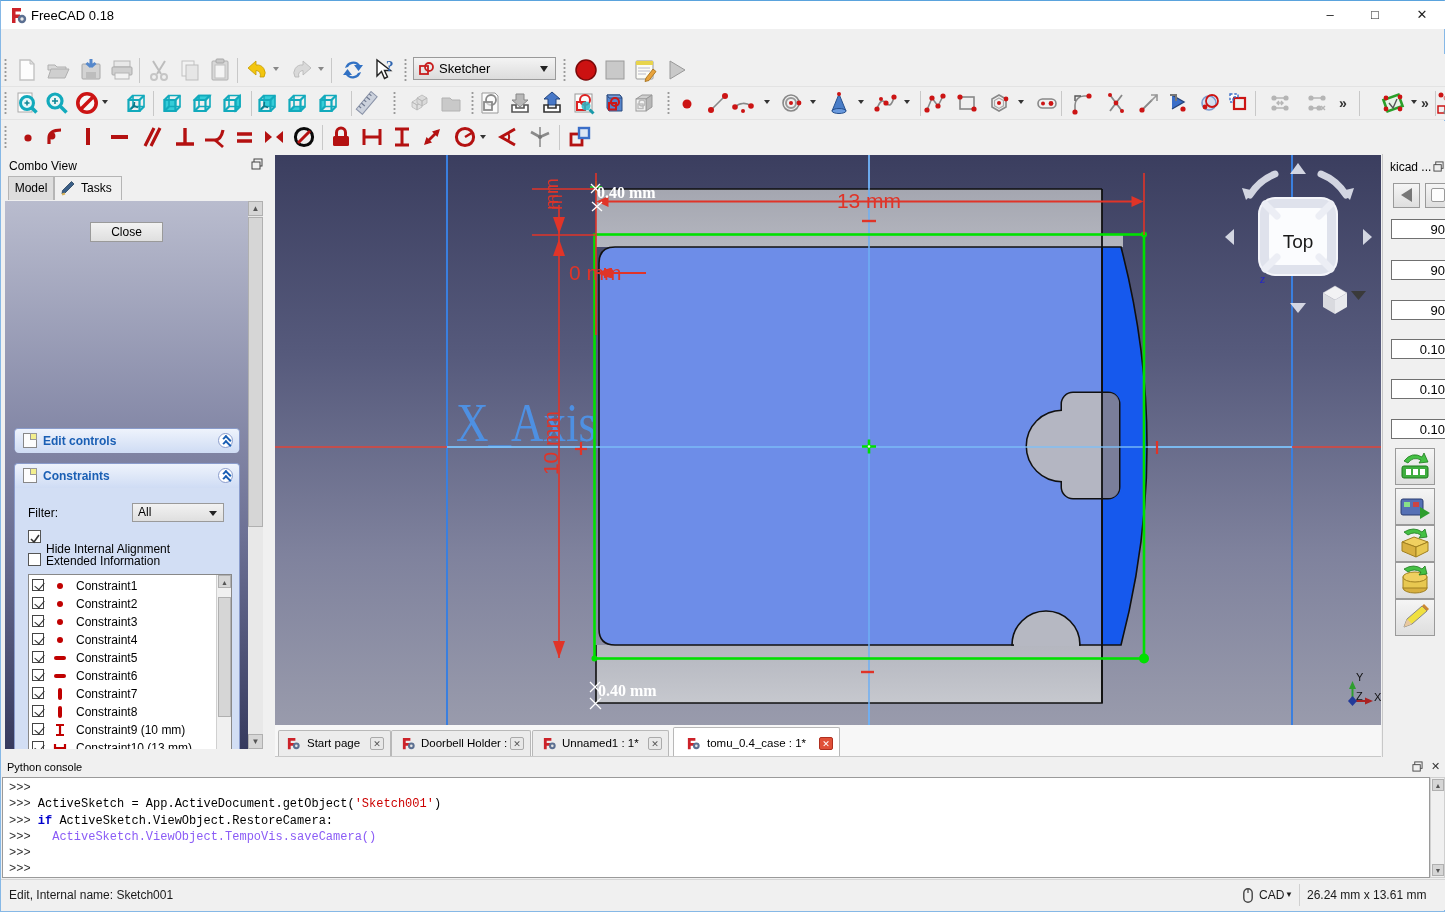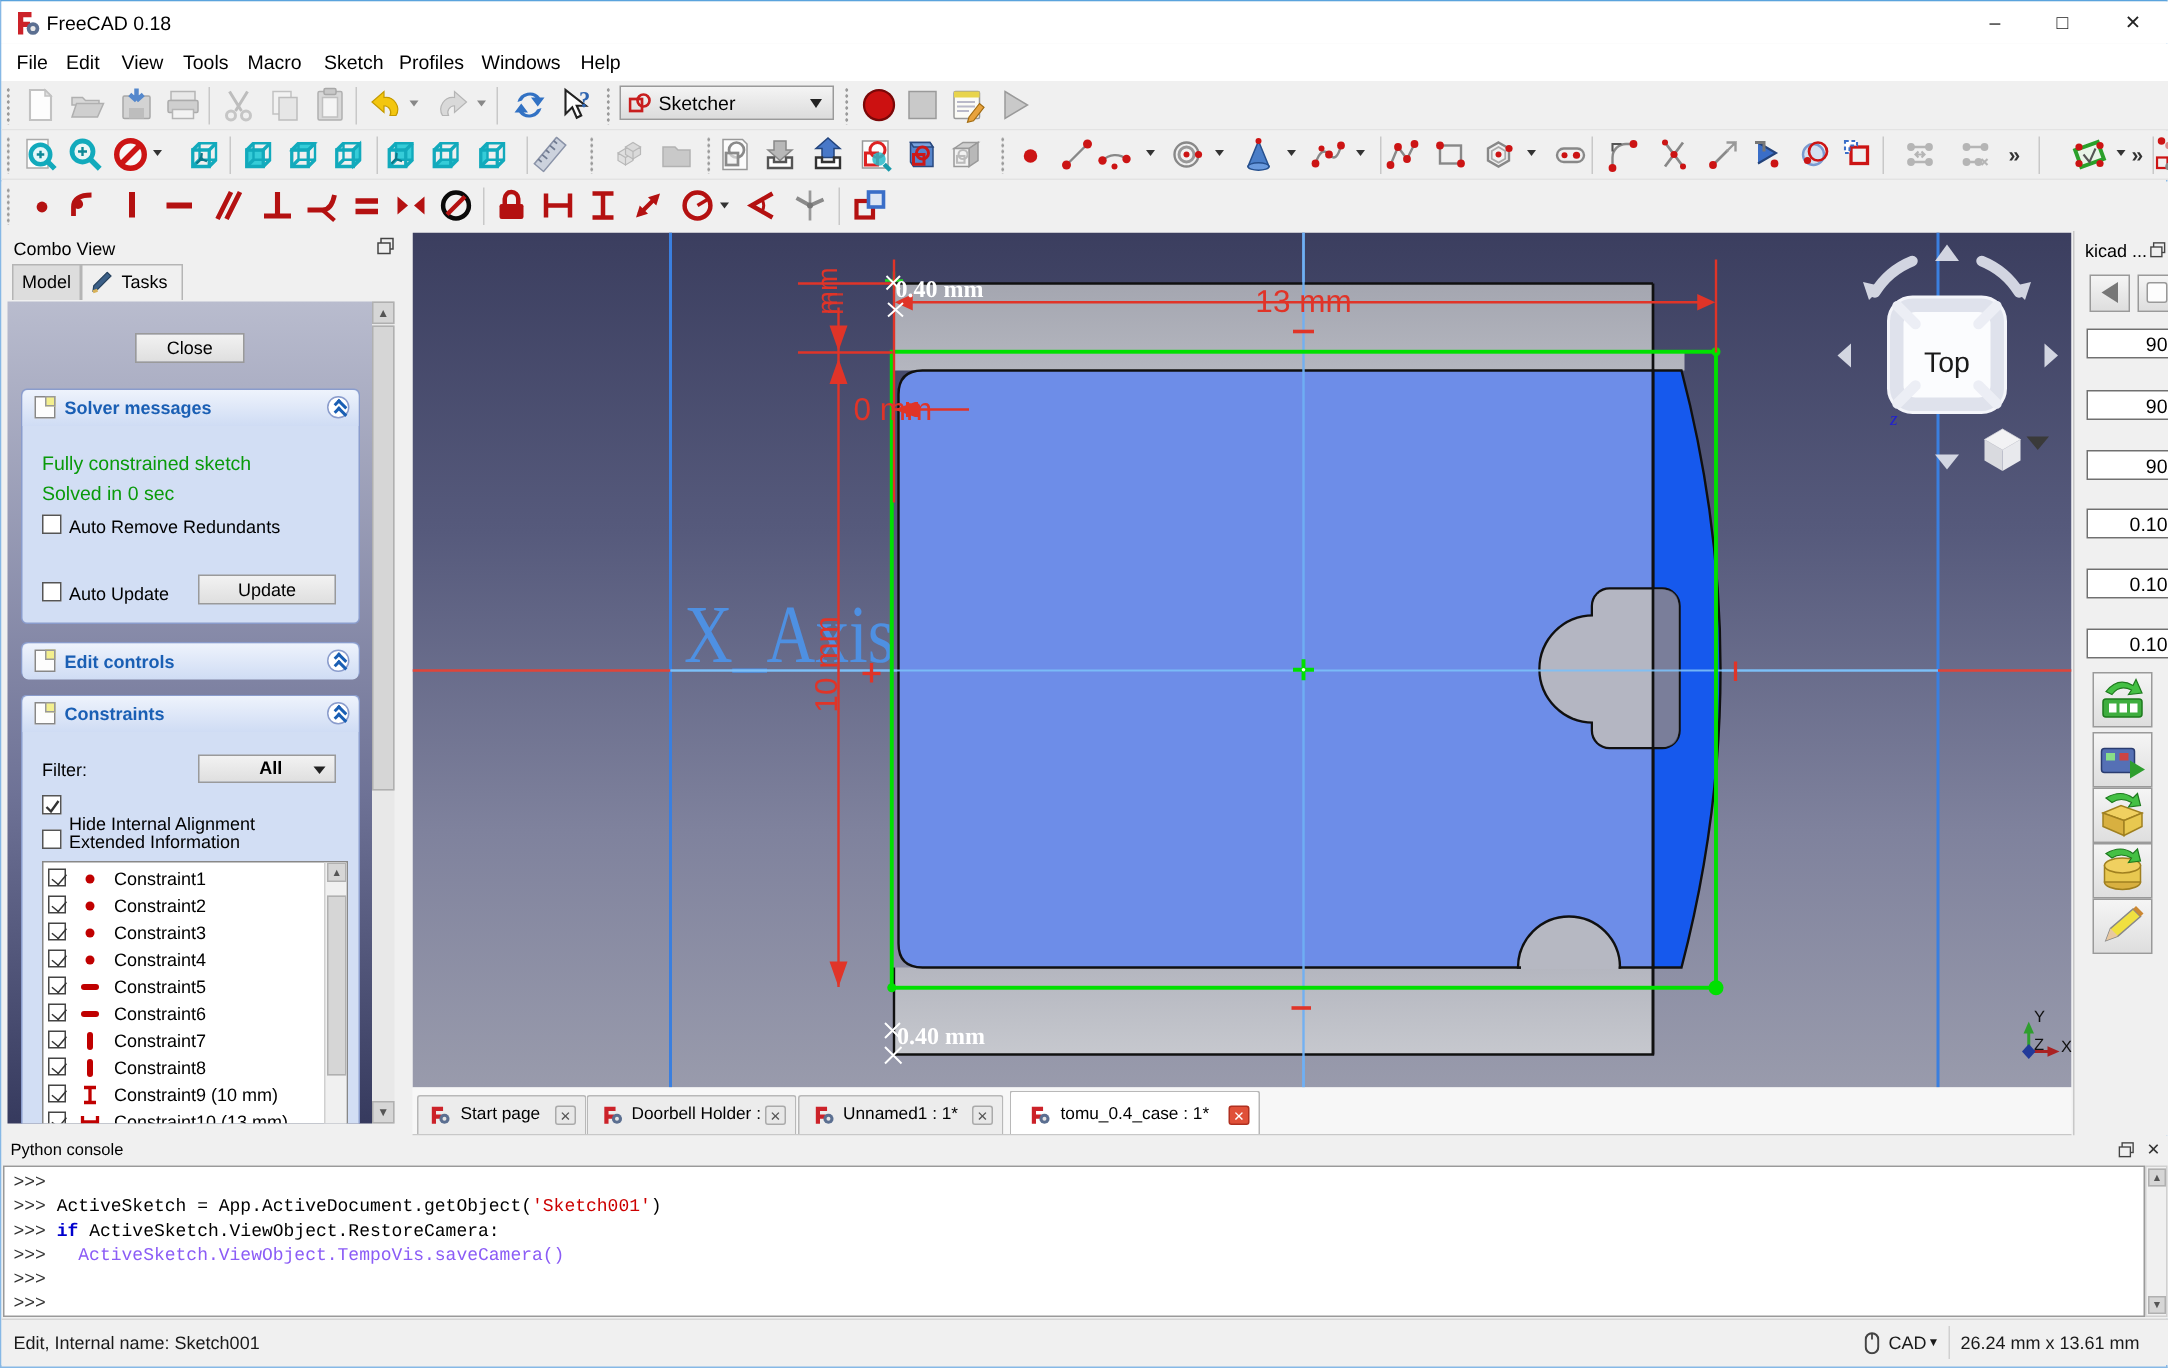--- a/index.html
+++ b/index.html
@@ -82,31 +82,20 @@
     <svg class="abs" style="left:9px;top:6px" width="17" height="17" viewBox="0 0 17 17">
       <path d="M2 1 h9 v3.5 h-5.5 v3 h4.5 v3.5 h-4.5 v5 h-3.5 z" fill="#cc2229"></path>
       <circle cx="12" cy="12" r="4.2" fill="#5b6f91"></circle>
         <circle cx="12" cy="12" r="1.7" fill="#e8e8e8"></circle>
     </svg>
     <div id="title-text" class="abs">FreeCAD 0.18</div>
     <div class="wbtn abs" style="left:1320px">–</div>
     <div class="wbtn abs" style="left:1365px">□</div>
     <div class="wbtn abs" style="left:1412px">✕</div>
   </div>
-  <div id="menubar" class="abs">
-    <span class="mi" style="left:10px">File</span>
-    <span class="mi" style="left:43px">Edit</span>
-    <span class="mi" style="left:80px">View</span>
-    <span class="mi" style="left:121px">Tools</span>
-    <span class="mi" style="left:164px">Macro</span>
-    <span class="mi" style="left:215px">Sketch</span>
-    <span class="mi" style="left:265px">Profiles</span>
-    <span class="mi" style="left:320px">Windows</span>
-    <span class="mi" style="left:386px">Help</span>
-  </div>
   <div id="tb1" class="tbrow abs">
     <div class="grip" style="left:3px"></div>
     <div class="icon" style="left:14px;top:4px"><svg viewBox="0 0 24 24">
           <path d="M5 2 h10 l4 4 v16 h-14 z" fill="#fdfdfd" stroke="#c2c2c2" stroke-width="1.4"></path>
           <path d="M15 2 l4 4 h-4 z" fill="#e0e0e0" stroke="#c2c2c2"></path>
         </svg></div>
     <div class="icon" style="left:45px;top:4px"><svg viewBox="0 0 24 24">
           <path d="M2 7 h7 l2 2 h9 v3 h-18 z" fill="#d8d8d8" stroke="#b0b0b0"></path>
           <path d="M2 20 l3 -9 h18 l-4 9 z" fill="#cfcfcf" stroke="#b0b0b0"></path>
         </svg></div>
@@ -511,48 +500,35 @@
     <div class="tab active" style="left:53px; width:68px;text-decoration:underline;">
         <svg style="position:absolute;left:6px;top:4px" width="16" height="15" viewBox="0 0 16 15">
           <path d="M1 13 l3-1 9-9 -2.5-2.5 -9 9 z" fill="#3b5f87" stroke="#27425e" stroke-width="0.8"></path>
           <path d="M1 13.5 l3-1" stroke="#d8b25a" stroke-width="2"></path>
         </svg>
         <span style="position:absolute;left:26px;top:4px">Tasks</span>
       </div>
     <div id="taskpanel" class="abs">
       <div class="btn" style="left:85px;top:21px;width:73px;height:20px;line-height:19px;">Close</div>
 
-      <div class="tbox" style="top:58px;height:157px;">
-        <div class="tbox-head"></div>
-        <div class="noteico"></div>
-        <div class="tbox-title">Solver messages</div>
-        <div class="chev"></div>
-        <div style="position:absolute;left:13px;top:41px;font-size:13px;color:#0a9a0a">Fully constrained sketch</div>
-        <div style="position:absolute;left:13px;top:61px;font-size:13px;color:#0a9a0a">Solved in 0 sec</div>
-        <div class="cb" style="left:13px;top:83px"></div>
-        <div class="cbl" style="left:31px;top:84px">Auto Remove Redundants</div>
-        <div class="cb" style="left:13px;top:128px"></div>
-        <div class="cbl" style="left:31px;top:129px">Auto Update</div>
-        <div class="btn" style="left:117px;top:123px;width:92px;height:20px;line-height:19px;">Update</div>
-      </div>
 
       <div class="tbox" style="top:227px;height:24px;">
         <div class="tbox-head" style="border-radius:4px;"></div>
         <div class="noteico"></div>
         <div class="tbox-title">Edit controls</div>
         <div class="chev"></div>
       </div>
 
       <div class="tbox" style="top:262px;height:290px;border-radius:4px 4px 0 0;border-bottom:none;">
         <div class="tbox-head"></div>
         <div class="noteico"></div>
         <div class="tbox-title">Constraints</div>
         <div class="chev"></div>
         <div class="cbl" style="left:13px;top:42px">Filter:</div>
-        <div class="btn" style="left:117px;top:39px;width:92px;height:19px;text-align:center;padding-left:5px;line-height:17px;font-weight:bold;">All<span style="position:absolute;right:6px;top:7px;width:0;height:0;border-left:4px solid transparent;border-right:4px solid transparent;border-top:5px solid #222;"></span></div>
+        <div class="btn" style="left:117px;top:39px;width:92px;height:19px;text-align:left;padding-left:5px;line-height:17px;">All<span style="position:absolute;right:6px;top:7px;width:0;height:0;border-left:4px solid transparent;border-right:4px solid transparent;border-top:5px solid #222;"></span></div>
         <div class="cb" style="left:13px;top:66px"><svg width="11" height="11" viewBox="0 0 11 11">
               <path d="M2 5 l3 3 l5 -7" fill="none" stroke="#333" stroke-width="1.6"></path>
             </svg></div>
         <div class="cbl" style="left:31px;top:78px">Hide Internal Alignment</div>
         <div class="cb" style="left:13px;top:89px"></div>
         <div class="cbl" style="left:31px;top:90px">Extended Information</div>
         <div style="position:absolute;left:13px;top:110px;width:204px;height:176px;background:#fff;border:1px solid #888;overflow:hidden">
           <div class="crow" style="top:2px">
               <span class="ccb"></span>
               <span class="cico">

